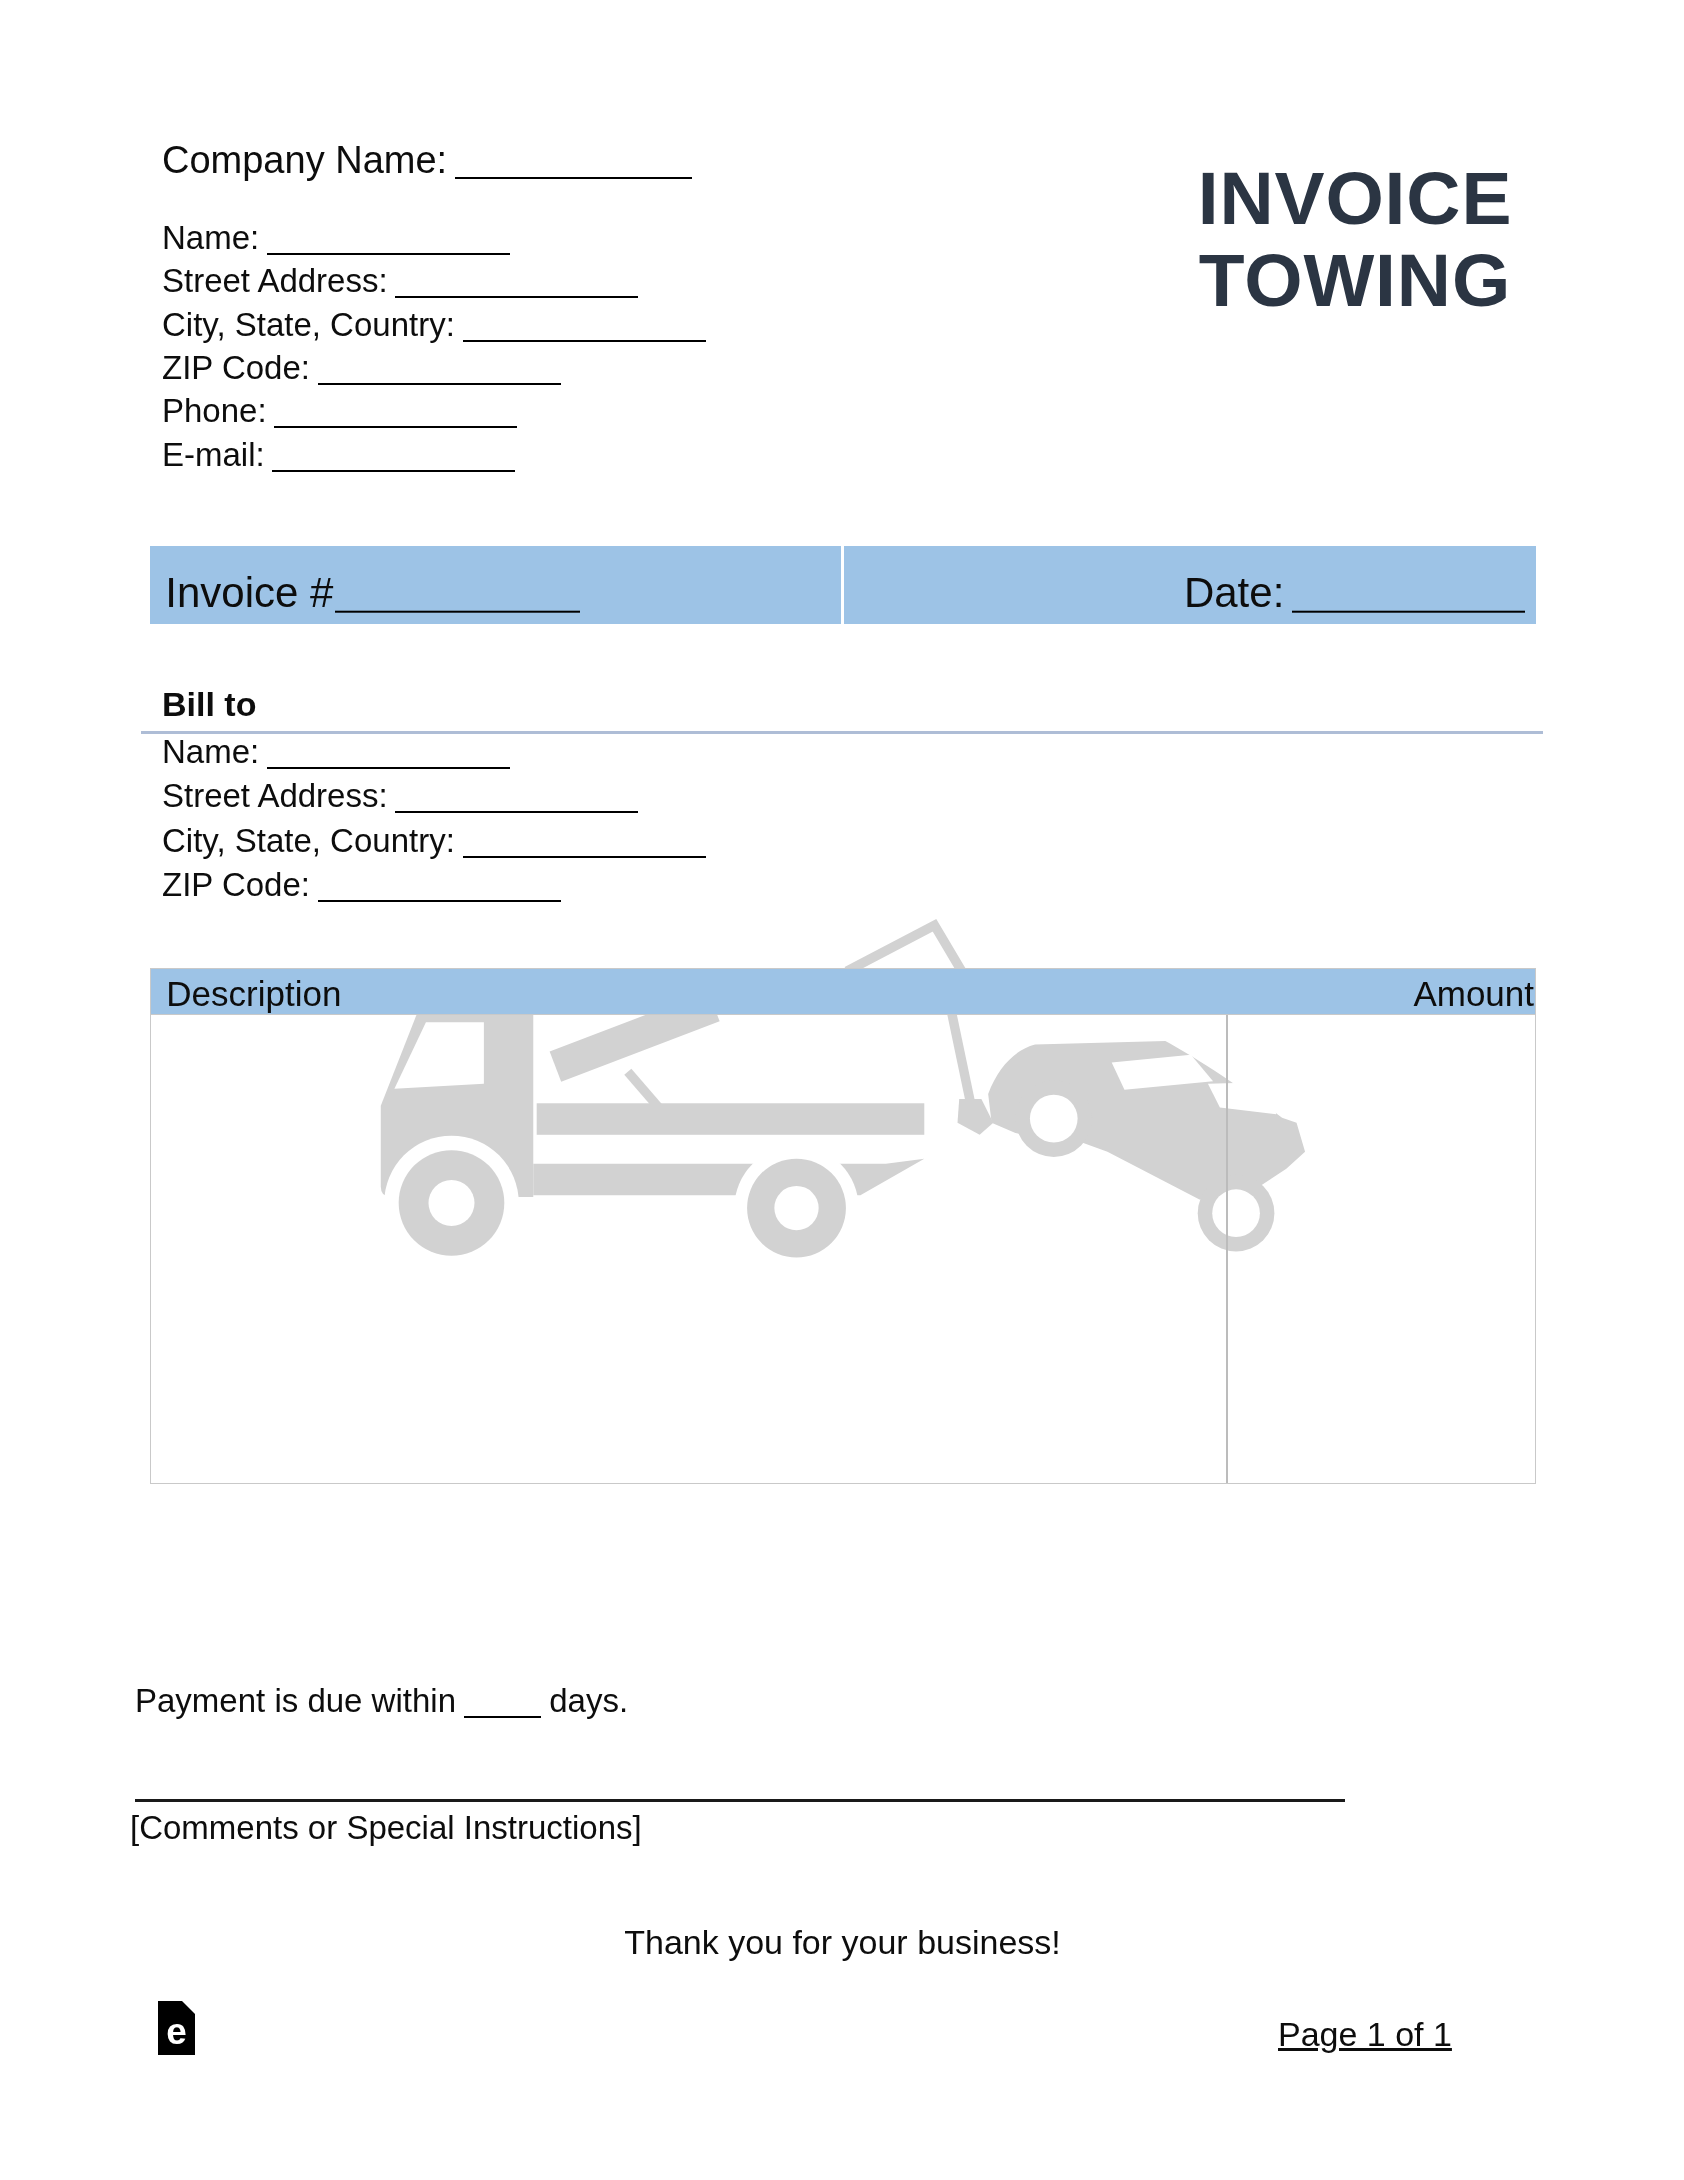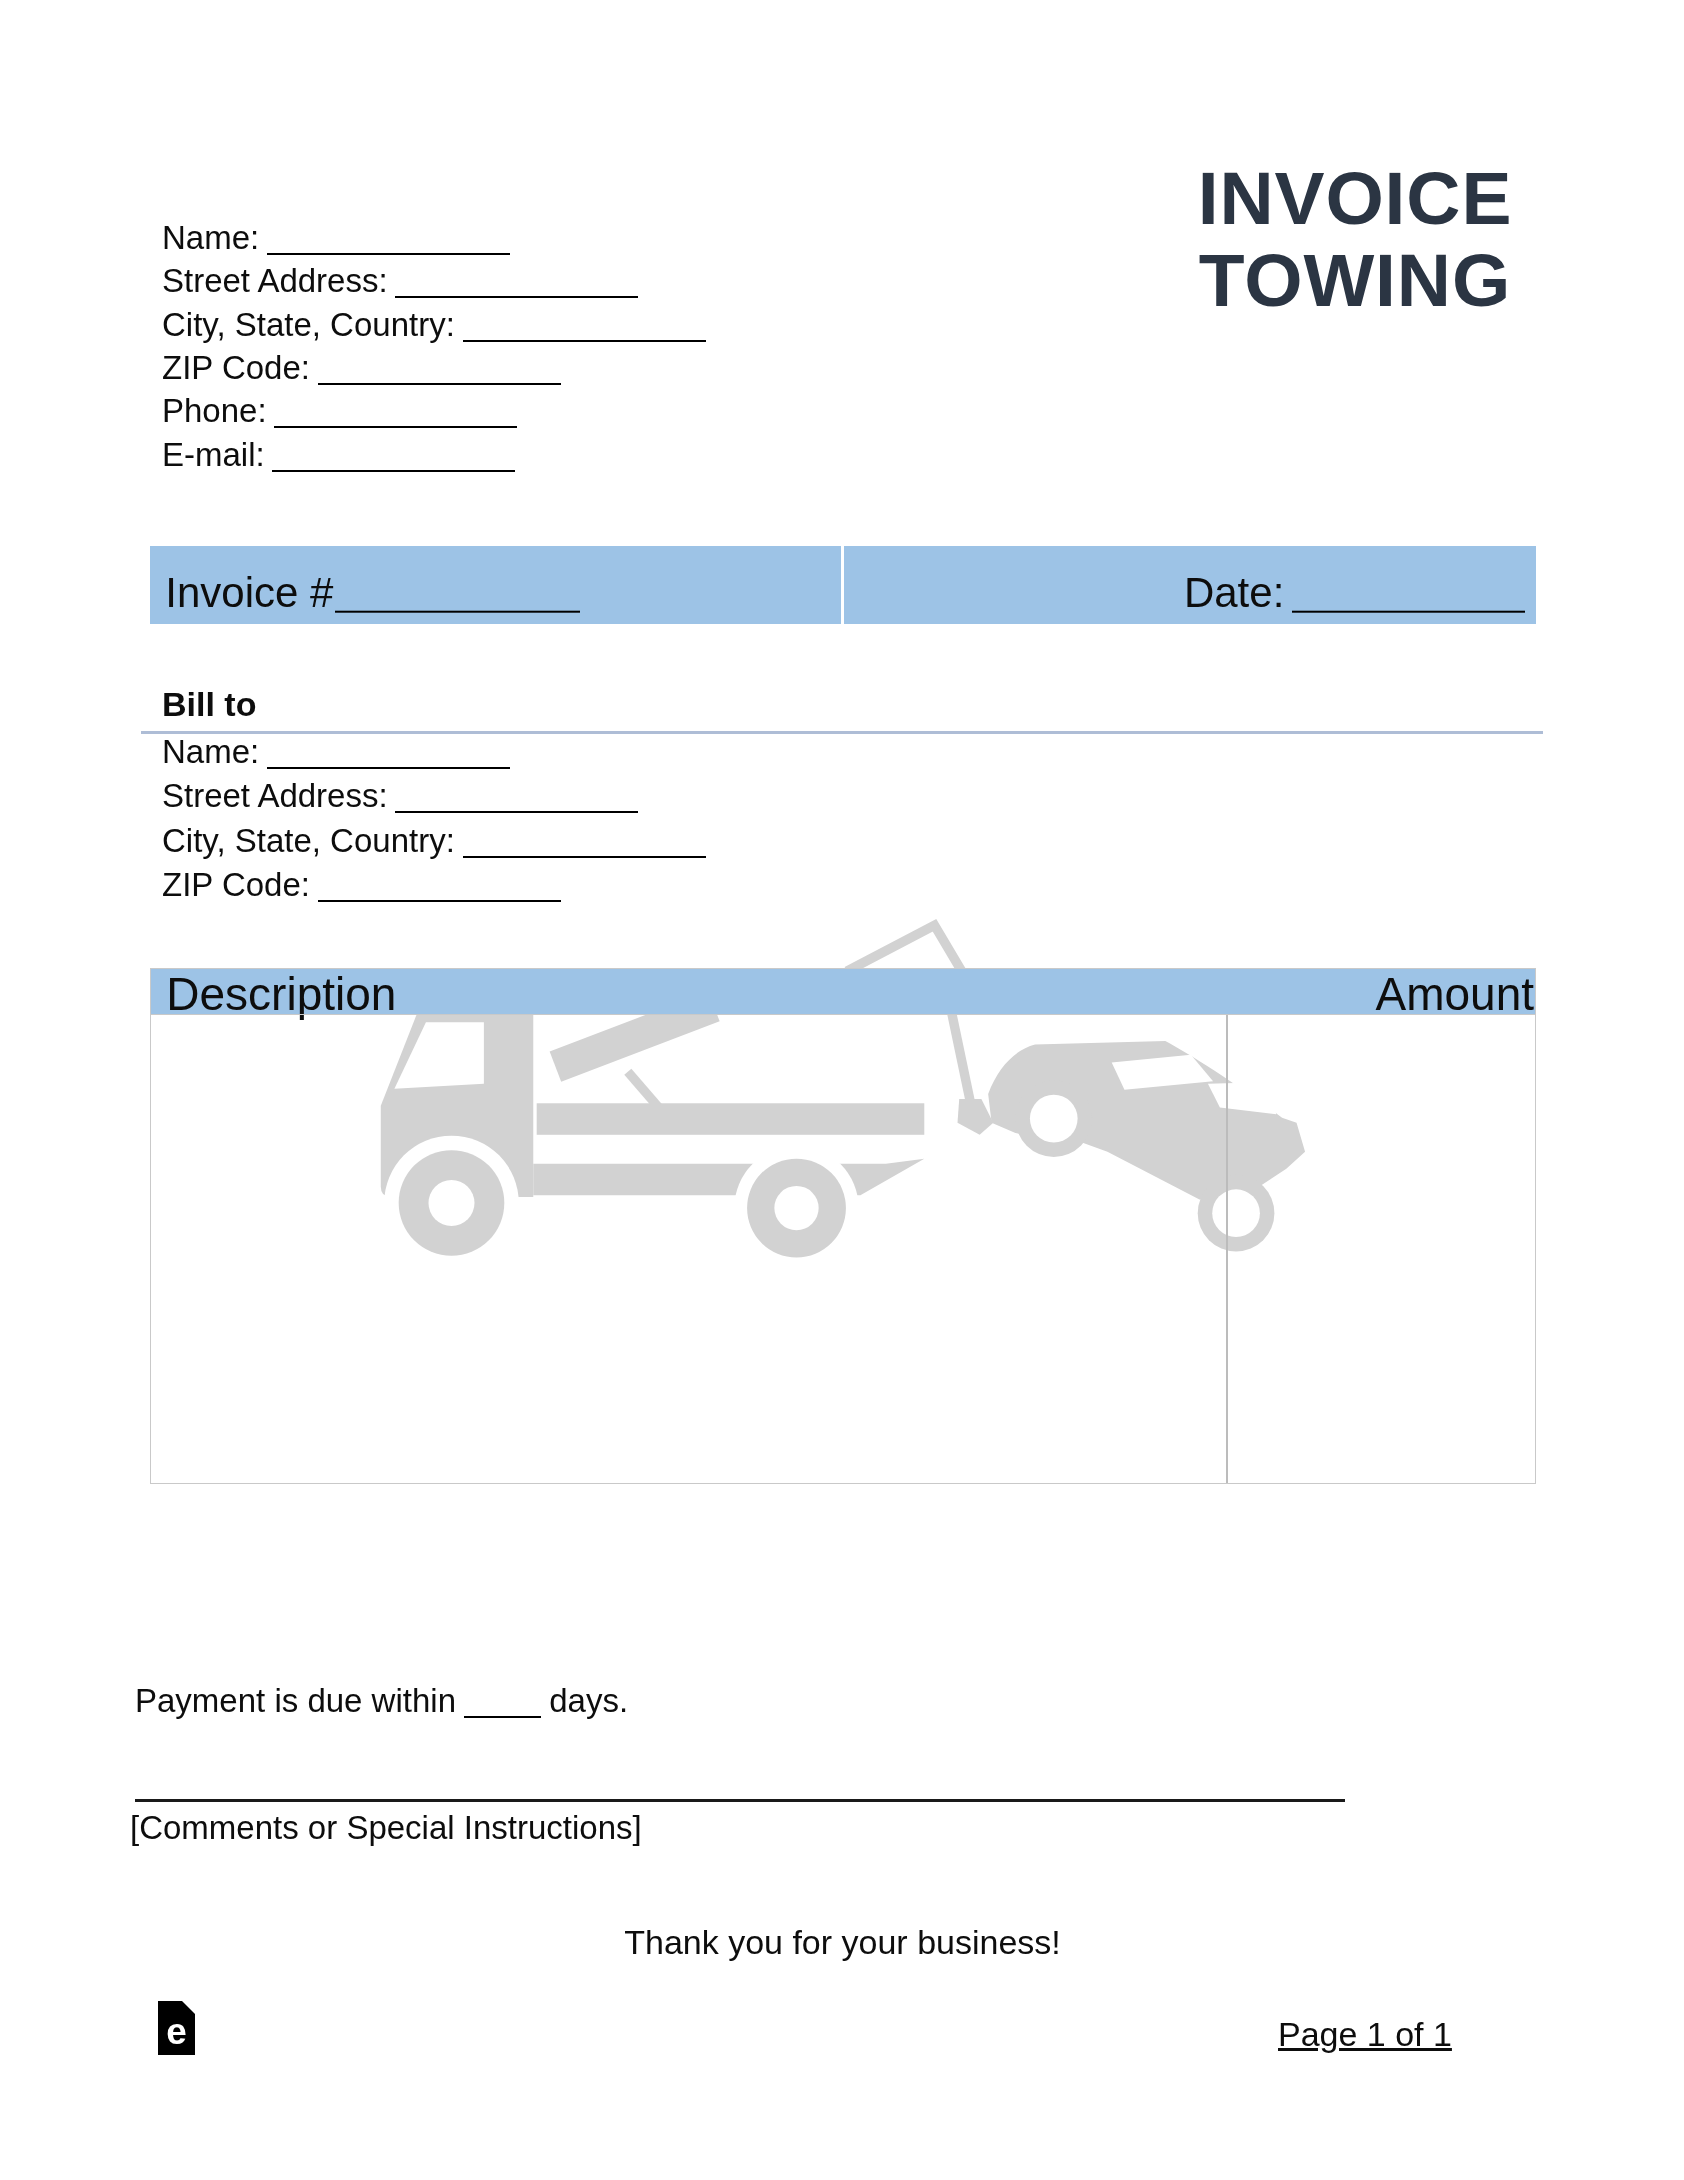--- a/index.html
+++ b/index.html
@@ -29,21 +29,21 @@
   }
   .invoice-bar{left:150px;top:546px;width:1386px;height:78px;}
   .invoice-bar .celltext{position:absolute;top:50%;transform:translateY(calc(-50% + 7.7px));font-size:42px;line-height:1;white-space:nowrap;}
   .bar-divider{position:absolute;left:691px;top:0;width:3.4px;height:100%;background:#fff;}
   .billto-heading{font-size:34px;font-weight:bold;line-height:1;z-index:3;}
   .billto-rule{left:141px;top:731px;width:1402px;height:2.6px;background:var(--rule_blue);z-index:2;}
   .table-header{
     left:150px;top:968px;width:1386px;height:47px;
     border:1.7px solid var(--border_gray);border-bottom:none;
   }
-  .table-header .hdtext{position:absolute;top:50%;transform:translateY(calc(-50% + 1.7px));font-size:46px;line-height:1;}
+  .table-header .hdtext{position:absolute;top:50%;transform:translateY(calc(-50% + 1.7px));font-size:35px;line-height:1;}
   .table-body{
     left:150px;top:1014px;width:1386px;height:470px;box-sizing:border-box;
     border:1.7px solid var(--border_gray);background:transparent;z-index:2;
   }
   .col-divider{position:absolute;left:1075px;top:0;bottom:0;width:1.7px;background:var(--divider_gray);}
   .comments-rule{left:135px;top:1799px;width:1210px;height:2.6px;background:#1a1a1a;z-index:3;}
   .center-line{left:0;width:1685px;text-align:center;font-size:34px;line-height:1;z-index:3;}
   .page-number{left:1278px;top:2017px;width:258px;font-size:34px;line-height:1;z-index:3;text-decoration:underline;}
   .logo{
     left:158px;top:2001px;width:37px;height:54px;background:#000;z-index:3;
@@ -51,20 +51,23 @@
   }
   .logo .fold{position:absolute;top:0;right:0;width:0;height:0;border-left:13.6px solid transparent;border-top:13.6px solid #fff;}
   .logo .eletter{color:#fff;font-weight:bold;font-size:37px;line-height:1;transform:translateY(3.4px);}
   svg.watermark{position:absolute;left:0;top:0;z-index:1;pointer-events:none;}
 </style>
 </head>
 <body>
 
 <div id="page">
 
+  <div class="abs row company-name" style="left:162px;top:141px;">
+    <span>Company Name:</span><span class="blank" style="width:237px;"></span>
+  </div>
 
   <div class="abs row" style="left:162px;top:221px;">
     <span>Name:</span><span class="blank" style="width:243px;"></span>
   </div>
   <div class="abs row" style="left:162px;top:264px;">
     <span>Street Address:</span><span class="blank" style="width:243px;"></span>
   </div>
   <div class="abs row" style="left:162px;top:308px;">
     <span>City, State, Country:</span><span class="blank" style="width:243px;"></span>
   </div>

